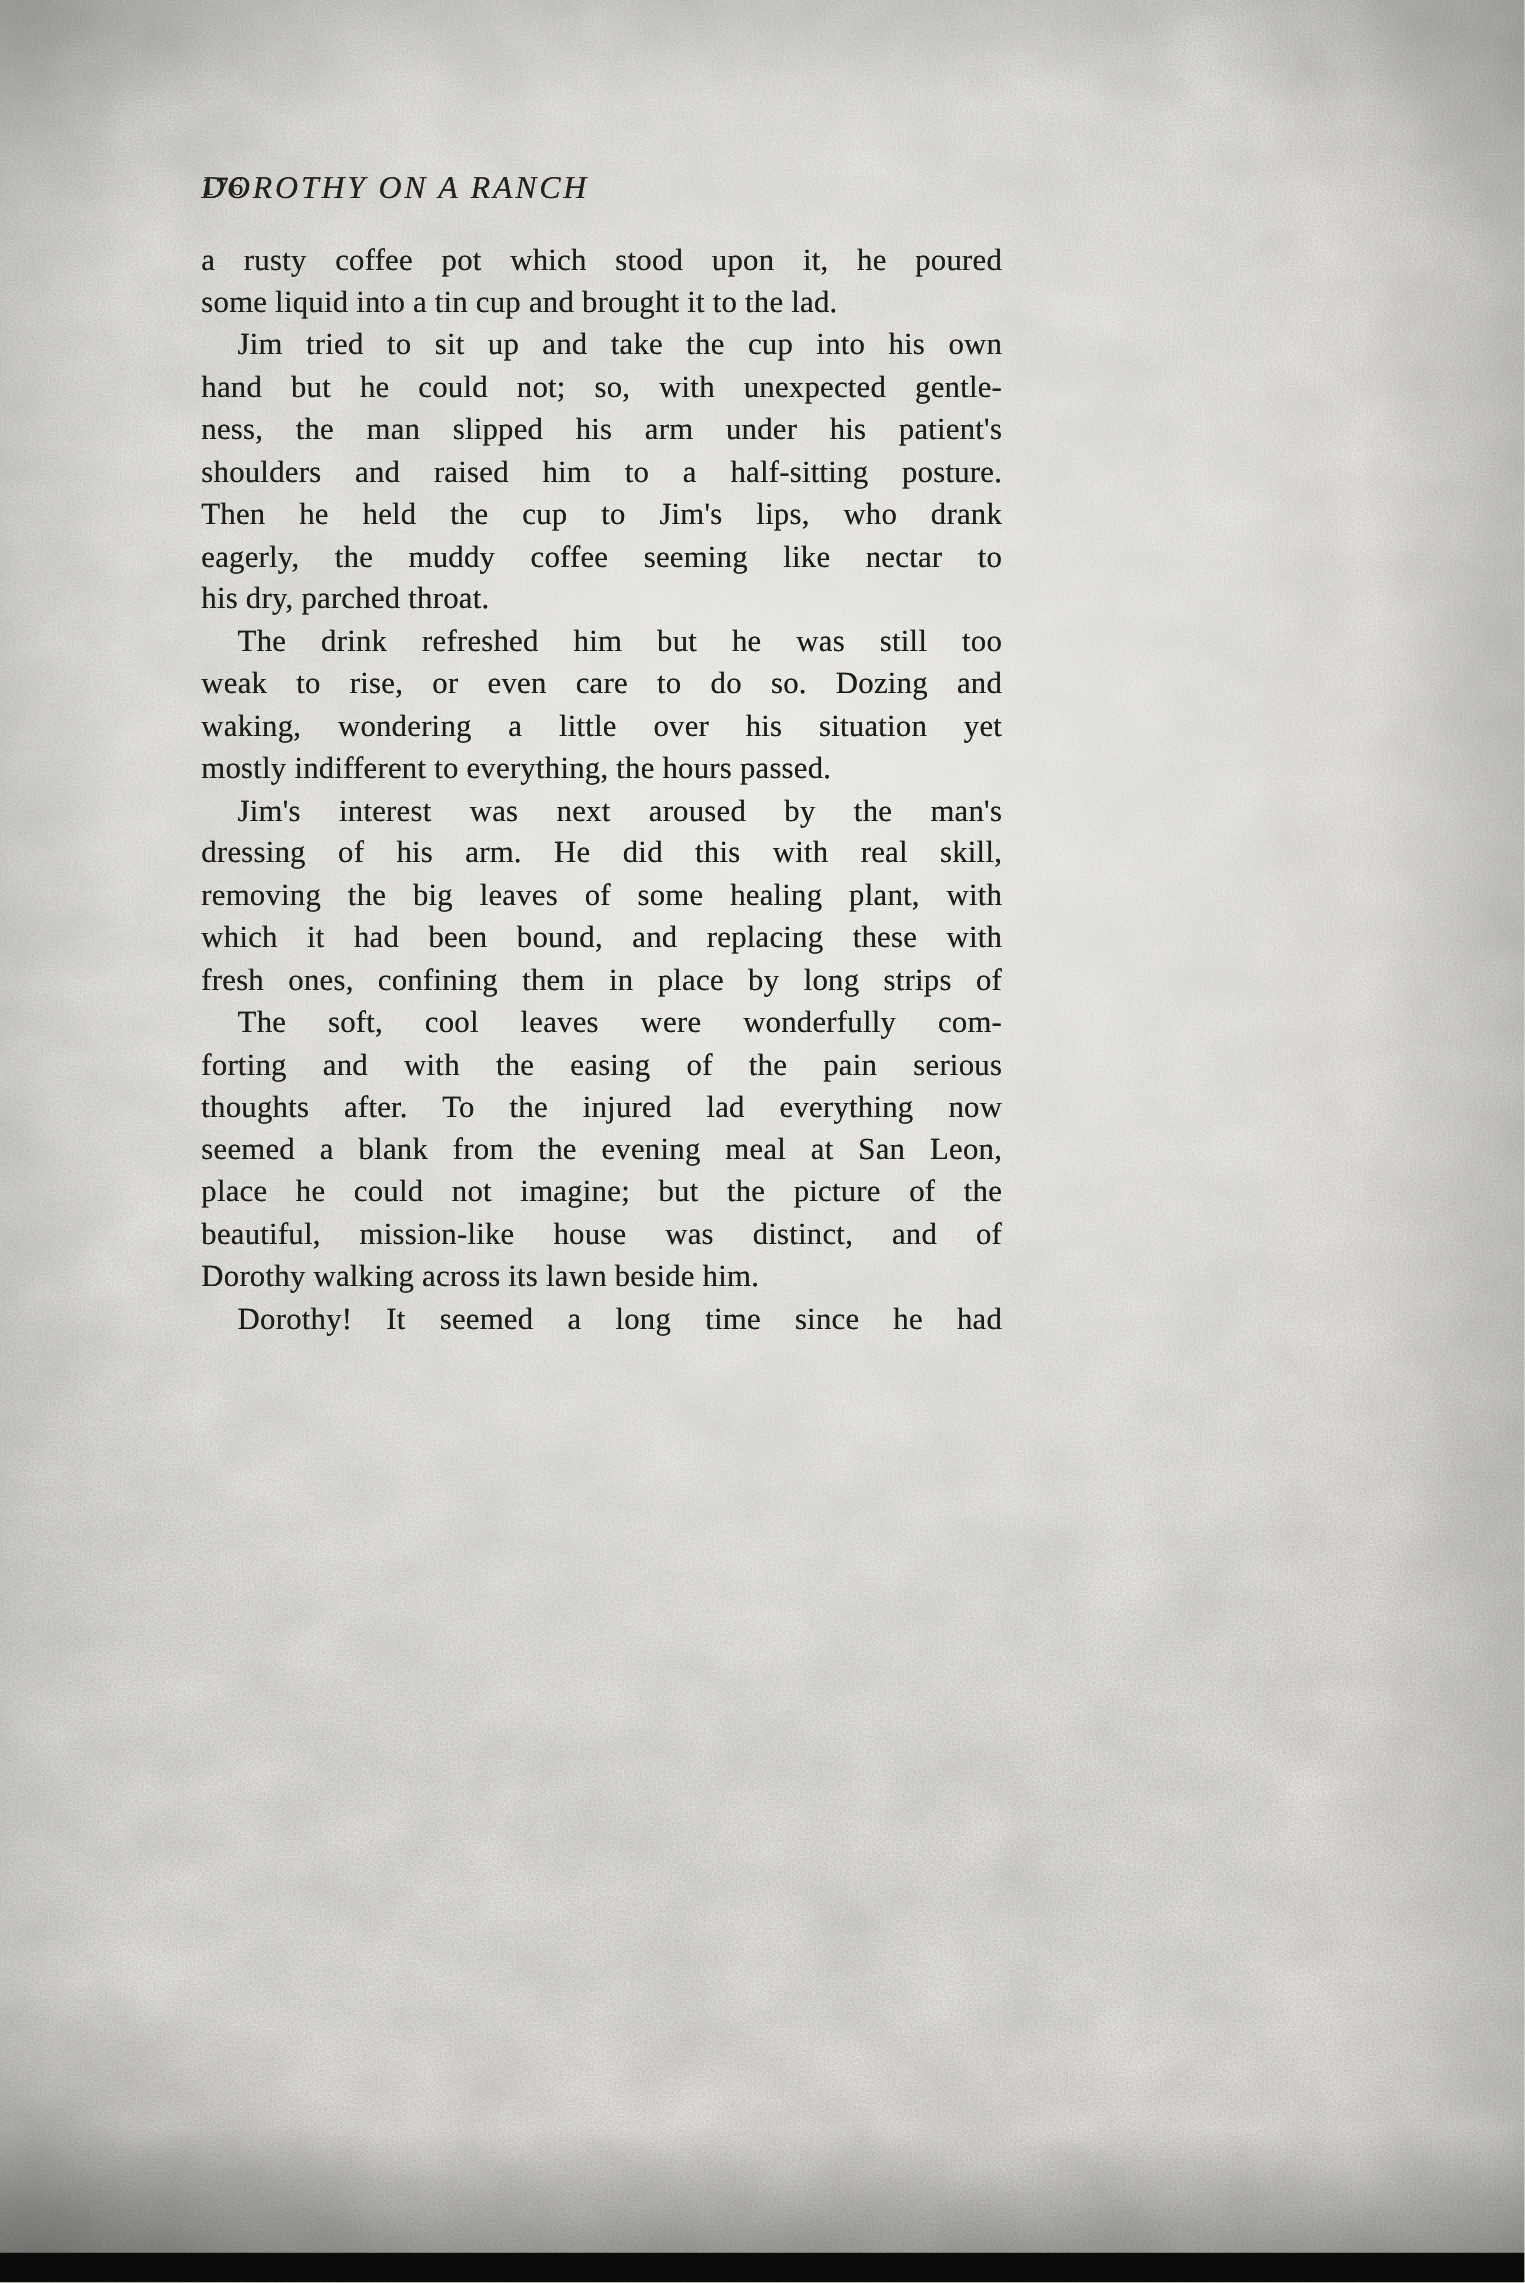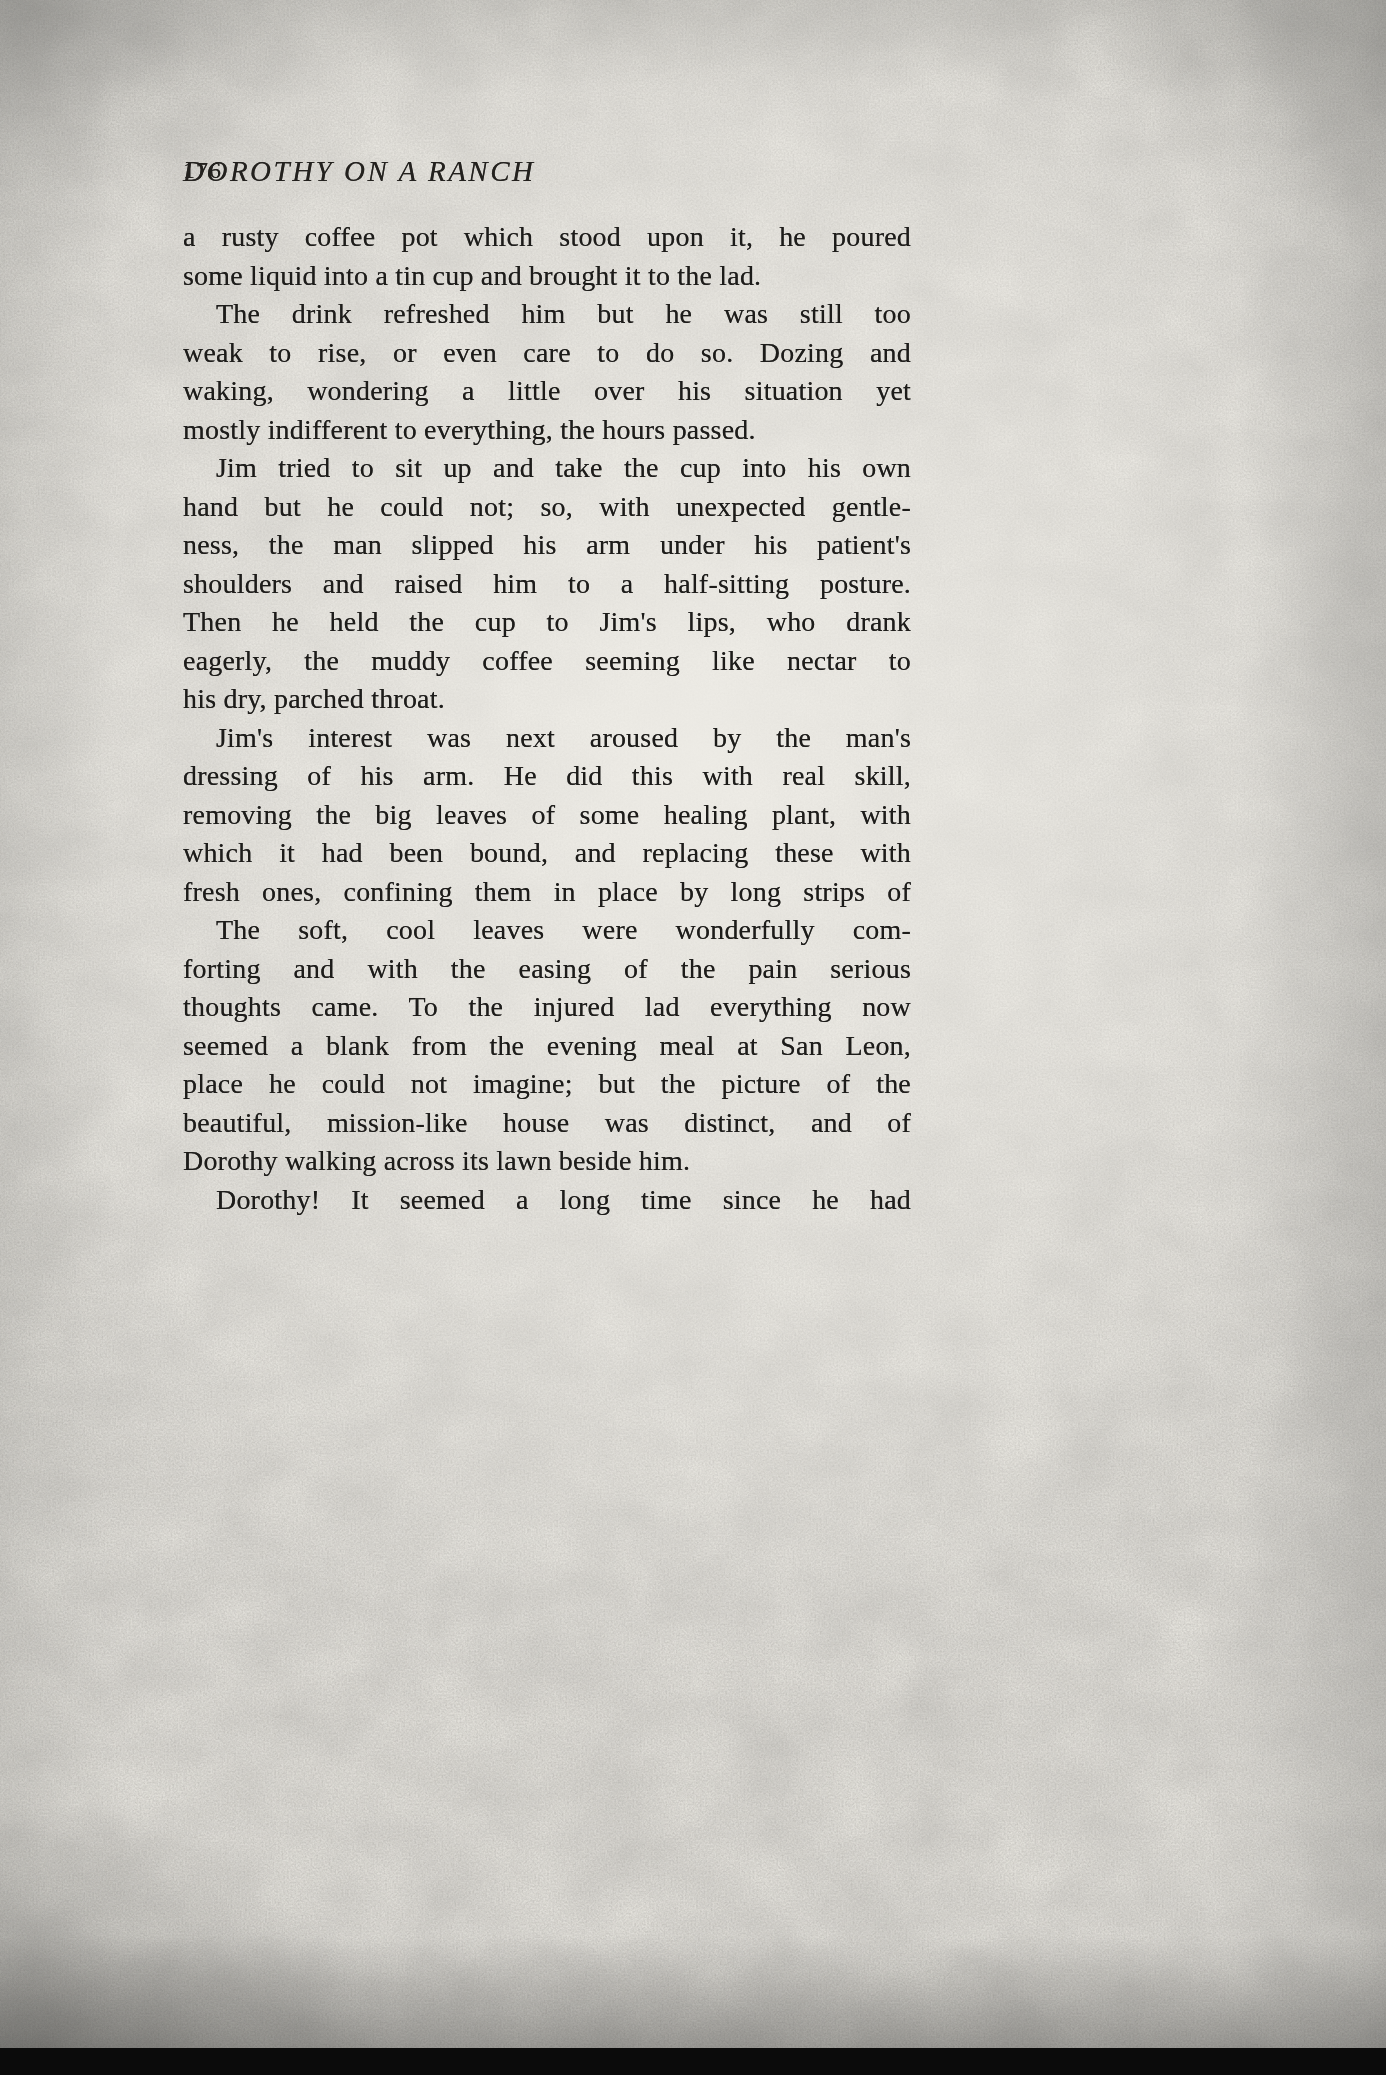--- a/index.html
+++ b/index.html
@@ -116,45 +116,45 @@
     <span class="page-number">176</span>
     <span class="running-title">DOROTHY ON A RANCH</span>
   </header>
 
   <main class="text-block ink" id="text-block">
       <div class="para">
         <div class="line">a rusty coffee pot which stood upon it, he poured</div>
         <div class="line endpara">some liquid into a tin cup and brought it to the lad.</div>
       </div>
       <div class="para">
-        <div class="line indent">The drink refreshed him but he was still too</div>
-        <div class="line">weak to rise, or even care to do so. Dozing and</div>
-        <div class="line">waking, wondering a little over his situation yet</div>
-        <div class="line endpara">mostly indifferent to everything, the hours passed.</div>
-      </div>
-      <div class="para">
         <div class="line indent">Jim tried to sit up and take the cup into his own</div>
         <div class="line">hand but he could not; so, with unexpected gentle-</div>
         <div class="line">ness, the man slipped his arm under his patient's</div>
         <div class="line">shoulders and raised him to a half-sitting posture.</div>
         <div class="line">Then he held the cup to Jim's lips, who drank</div>
         <div class="line">eagerly, the muddy coffee seeming like nectar to</div>
         <div class="line endpara">his dry, parched throat.</div>
+      </div>
+      <div class="para">
+        <div class="line indent">The drink refreshed him but he was still too</div>
+        <div class="line">weak to rise, or even care to do so. Dozing and</div>
+        <div class="line">waking, wondering a little over his situation yet</div>
+        <div class="line endpara">mostly indifferent to everything, the hours passed.</div>
       </div>
       <div class="para">
         <div class="line indent">Jim's interest was next aroused by the man's</div>
         <div class="line">dressing of his arm. He did this with real skill,</div>
         <div class="line">removing the big leaves of some healing plant, with</div>
         <div class="line">which it had been bound, and replacing these with</div>
         <div class="line">fresh ones, confining them in place by long strips of</div>
       </div>
       <div class="para">
         <div class="line indent">The soft, cool leaves were wonderfully com-</div>
         <div class="line">forting and with the easing of the pain serious</div>
-        <div class="line">thoughts came. To the injured lad everything now</div>
+        <div class="line">thoughts after. To the injured lad everything now</div>
         <div class="line">seemed a blank from the evening meal at San Leon,</div>
         <div class="line">place he could not imagine; but the picture of the</div>
         <div class="line">beautiful, mission-like house was distinct, and of</div>
         <div class="line endpara">Dorothy walking across its lawn beside him.</div>
       </div>
       <div class="para">
         <div class="line indent">Dorothy! It seemed a long time since he had</div>
       </div>
     </main>
 

